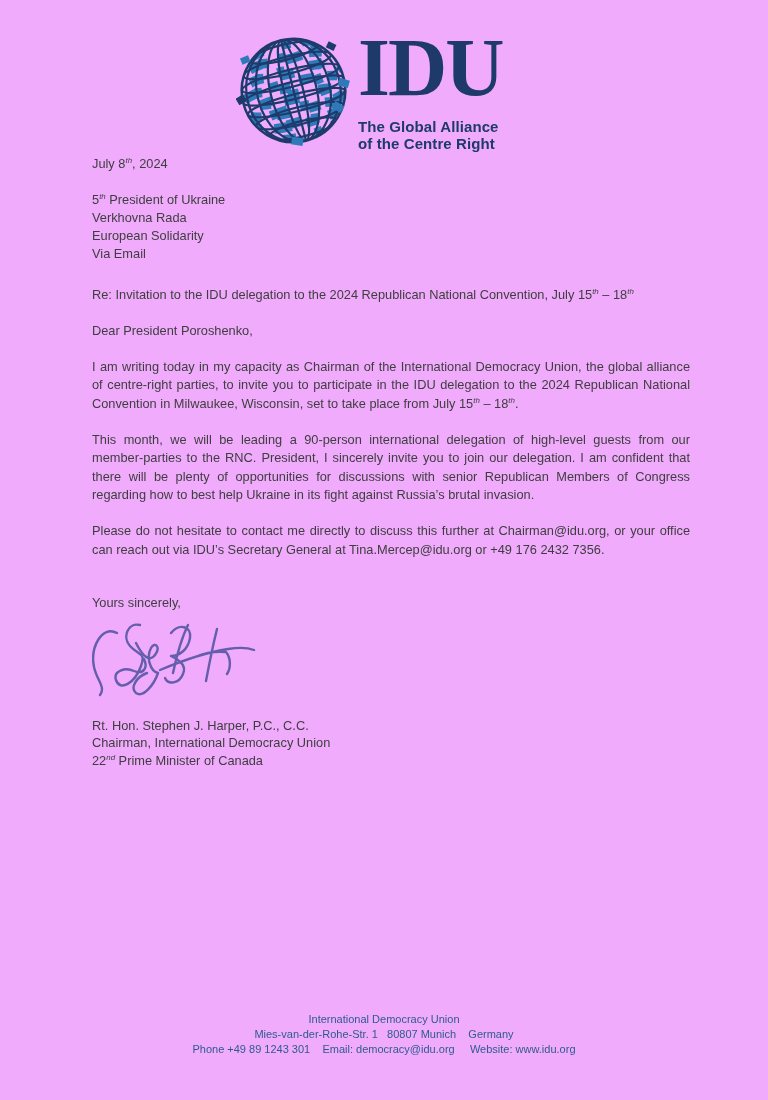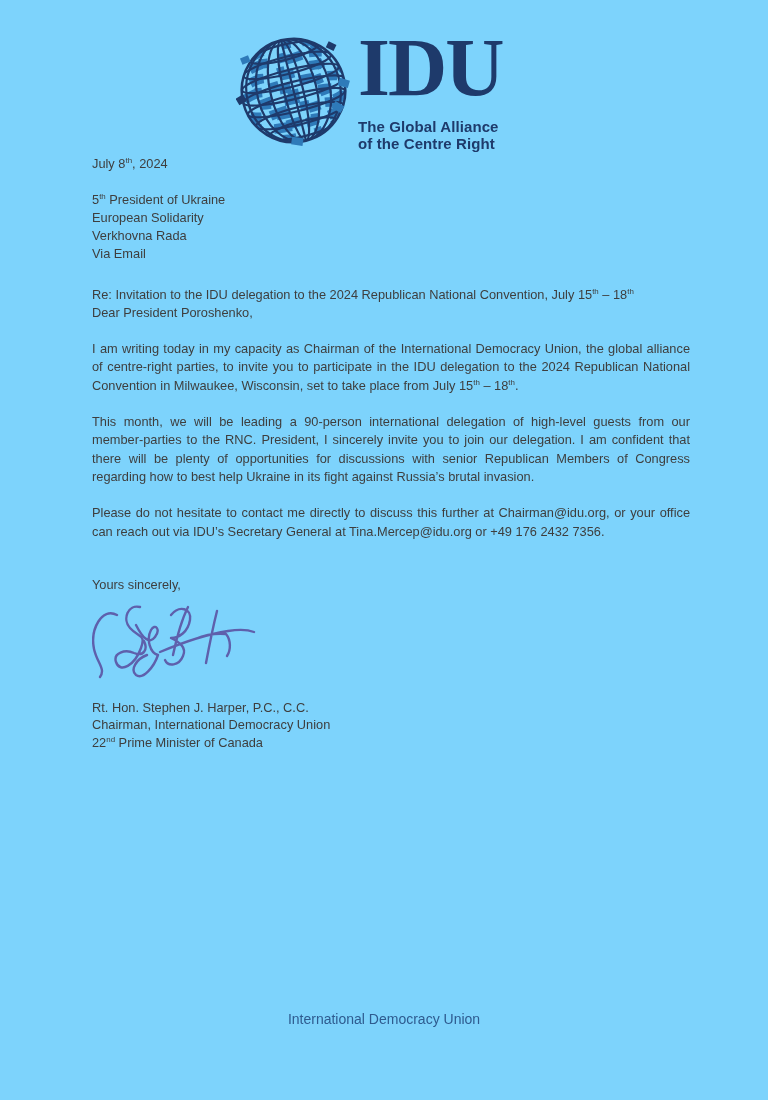--- a/index.html
+++ b/index.html
@@ -1,44 +1,44 @@
 <!DOCTYPE html>
 <html><head>
 <meta charset="utf-8">
 <style>
   html, body { margin:0; padding:0; background:#ffffff; }
   .page {
-    position:relative; width:768px; height:1100px; background:#7dd3fc;
+    position:relative; width:768px; height:1100px; background:#f0abfc;
     font-family:"Liberation Sans", sans-serif; color:#3e3e3e; overflow:hidden;
   }
   
   .logo { position:absolute; left:236px; top:33px; display:flex; align-items:flex-start; }
   .globe-svg { width:115px; height:115px; flex:0 0 auto; }
   .logo-text { margin-left:7px; padding-top:4px; }
   .wordmark {
     font-family:"Liberation Serif", serif; font-weight:700;
     font-size:82px; line-height:62px; letter-spacing:-2px; color:#1e3a6b;
   }
   .tagline { margin-top:19px; font-size:15px; font-weight:700; line-height:17px; color:#1e3a6b; letter-spacing:0.1px; }
   
   .letter { position:absolute; left:92px; top:155px; width:598px; font-size:12.8px; line-height:18.6px; }
   .date-line { margin:0 0 17px 0; }
   .recipient .line { line-height:18px; }
   .subject { margin-top:23px; white-space:nowrap; }
-  .salutation { }
+  .salutation { margin-top:18px; }
   .para { text-align:justify; margin:17px 0 0 0; }
   .closing { margin-top:35px; }
-  sup { font-size:0.62em; vertical-align:super; line-height:0; }
+  sup { font-size:0.62em; vertical-align:super; line-height:0;font-style:italic; }
   .signature-svg { display:block; margin:2px 0 0 -8px; width:190px; height:88px; }
   .signer { margin-top:14px; }
   .signer .line { line-height:17.5px; }
   
   .footer {
     position:absolute; left:0; top:1012px; width:100%;
-    text-align:center; font-size:14px; line-height:15.2px; color:#2e5b8f;
+    text-align:center; font-size:11px; line-height:15.2px; color:#2e5b8f;
   }
 </style>
 </head>
 <body>
 
 <div class="page">
 
   <header class="logo">
     <svg class="globe-svg" viewBox="0 0 120 120" aria-hidden="true">
       <defs>
@@ -93,22 +93,22 @@
         <div>of the Centre Right</div>
       </div>
     </div>
   </header>
 
   <main class="letter">
     <div class="date-line"><span>July 8</span><sup>th</sup><span>, 2024</span></div>
 
     <div class="recipient">
         <div class="line"><span>5</span><sup>th</sup><span> President of Ukraine</span></div>
+        <div class="line"><span>Verkhovna Rada</span></div>
         <div class="line"><span>European Solidarity</span></div>
-        <div class="line"><span>Verkhovna Rada</span></div>
         <div class="line"><span>Via Email</span></div>
       </div>
 
     <div class="subject"><span>Re: Invitation to the IDU delegation to the 2024 Republican National Convention, July 15</span><sup>th</sup><span> – 18</span><sup>th</sup></div>
 
     <div class="salutation">Dear President Poroshenko,</div>
 
     <p class="para"><span>I am writing today in my capacity as Chairman of the International Democracy Union, the global alliance of centre-right parties, to invite you to participate in the IDU delegation to the 2024 Republican National Convention in Milwaukee, Wisconsin, set to take place from July 15</span><sup>th</sup><span> – 18</span><sup>th</sup><span>.</span></p>
     <p class="para"><span>This month, we will be leading a 90-person international delegation of high-level guests from our member-parties to the RNC. President, I sincerely invite you to join our delegation. I am confident that there will be plenty of opportunities for discussions with senior Republican Members of Congress regarding how to best help Ukraine in its fight against Russia’s brutal invasion.</span></p>
     <p class="para"><span>Please do not hesitate to contact me directly to discuss this further at Chairman@idu.org, or your office can reach out via IDU’s Secretary General at Tina.Mercep@idu.org or +49 176 2432 7356.</span></p>
@@ -127,15 +127,17 @@
 
     <div class="signer">
         <div class="line"><span>Rt. Hon. Stephen J. Harper, P.C., C.C.</span></div>
         <div class="line"><span>Chairman, International Democracy Union</span></div>
         <div class="line"><span>22</span><sup>nd</sup><span> Prime Minister of Canada</span></div>
       </div>
   </main>
 
   <footer class="footer">
     <div>International Democracy Union</div>
+    <div>Mies-van-der-Rohe-Str. 1 &nbsp; 80807 Munich &nbsp;&nbsp; Germany</div>
+    <div>Phone +49 89 1243 301 &nbsp;&nbsp; Email: democracy@idu.org &nbsp;&nbsp;&nbsp; Website: www.idu.org</div>
   </footer>
 
 </div>
 
 </body></html>

